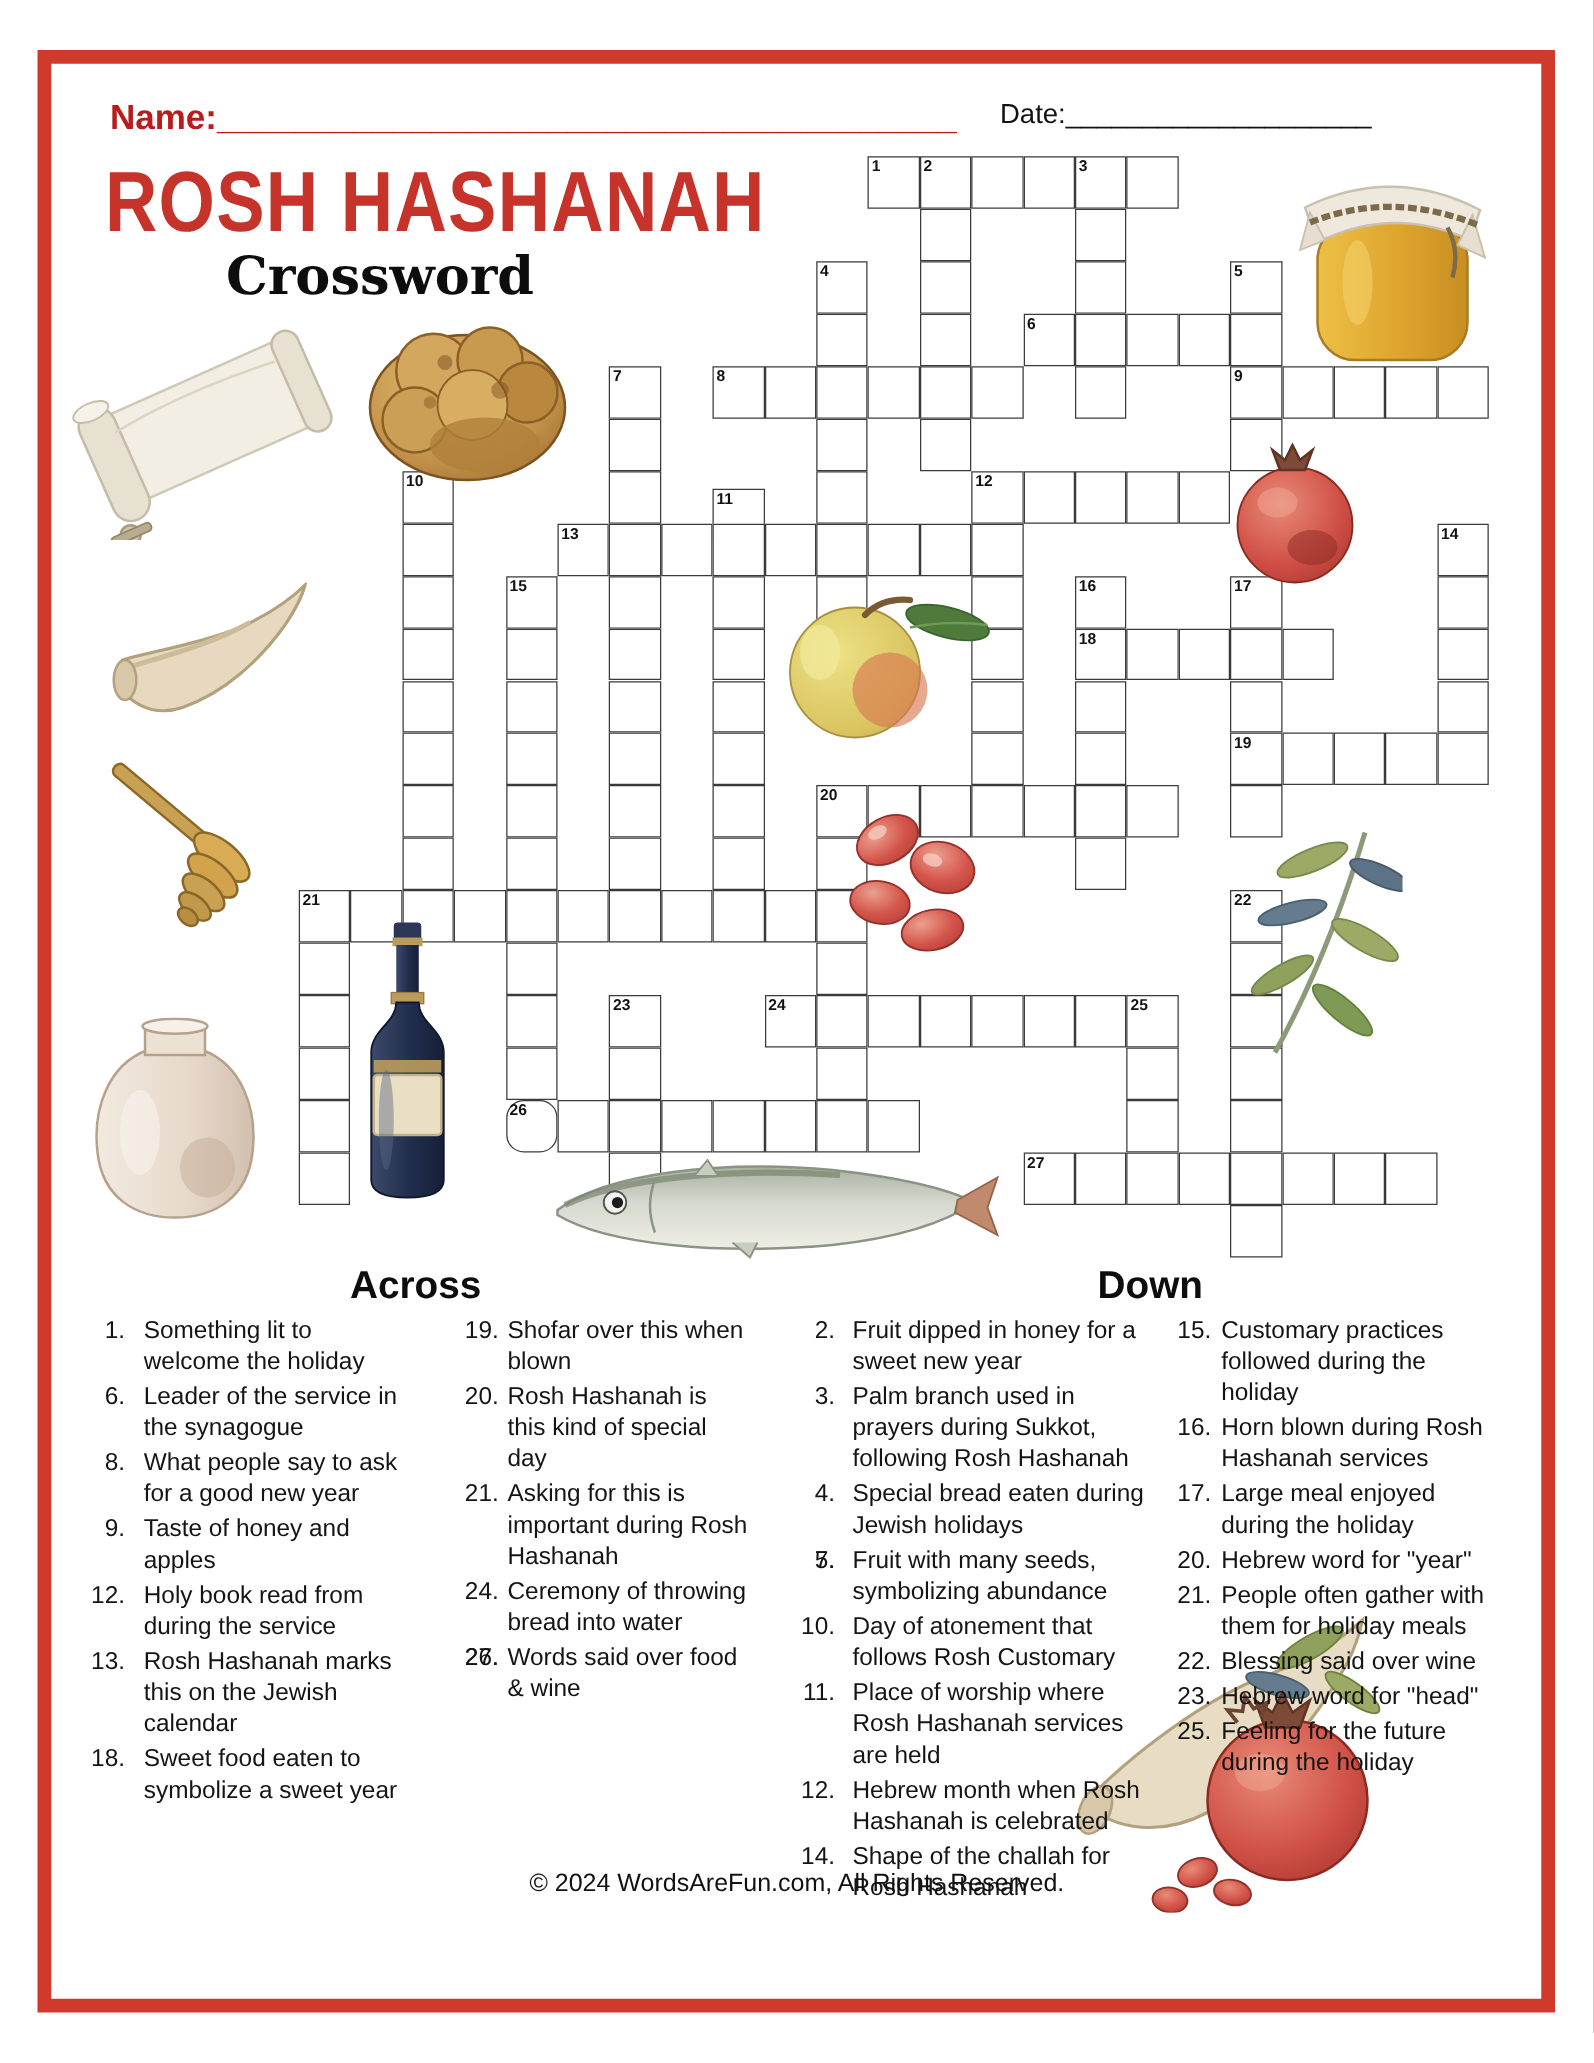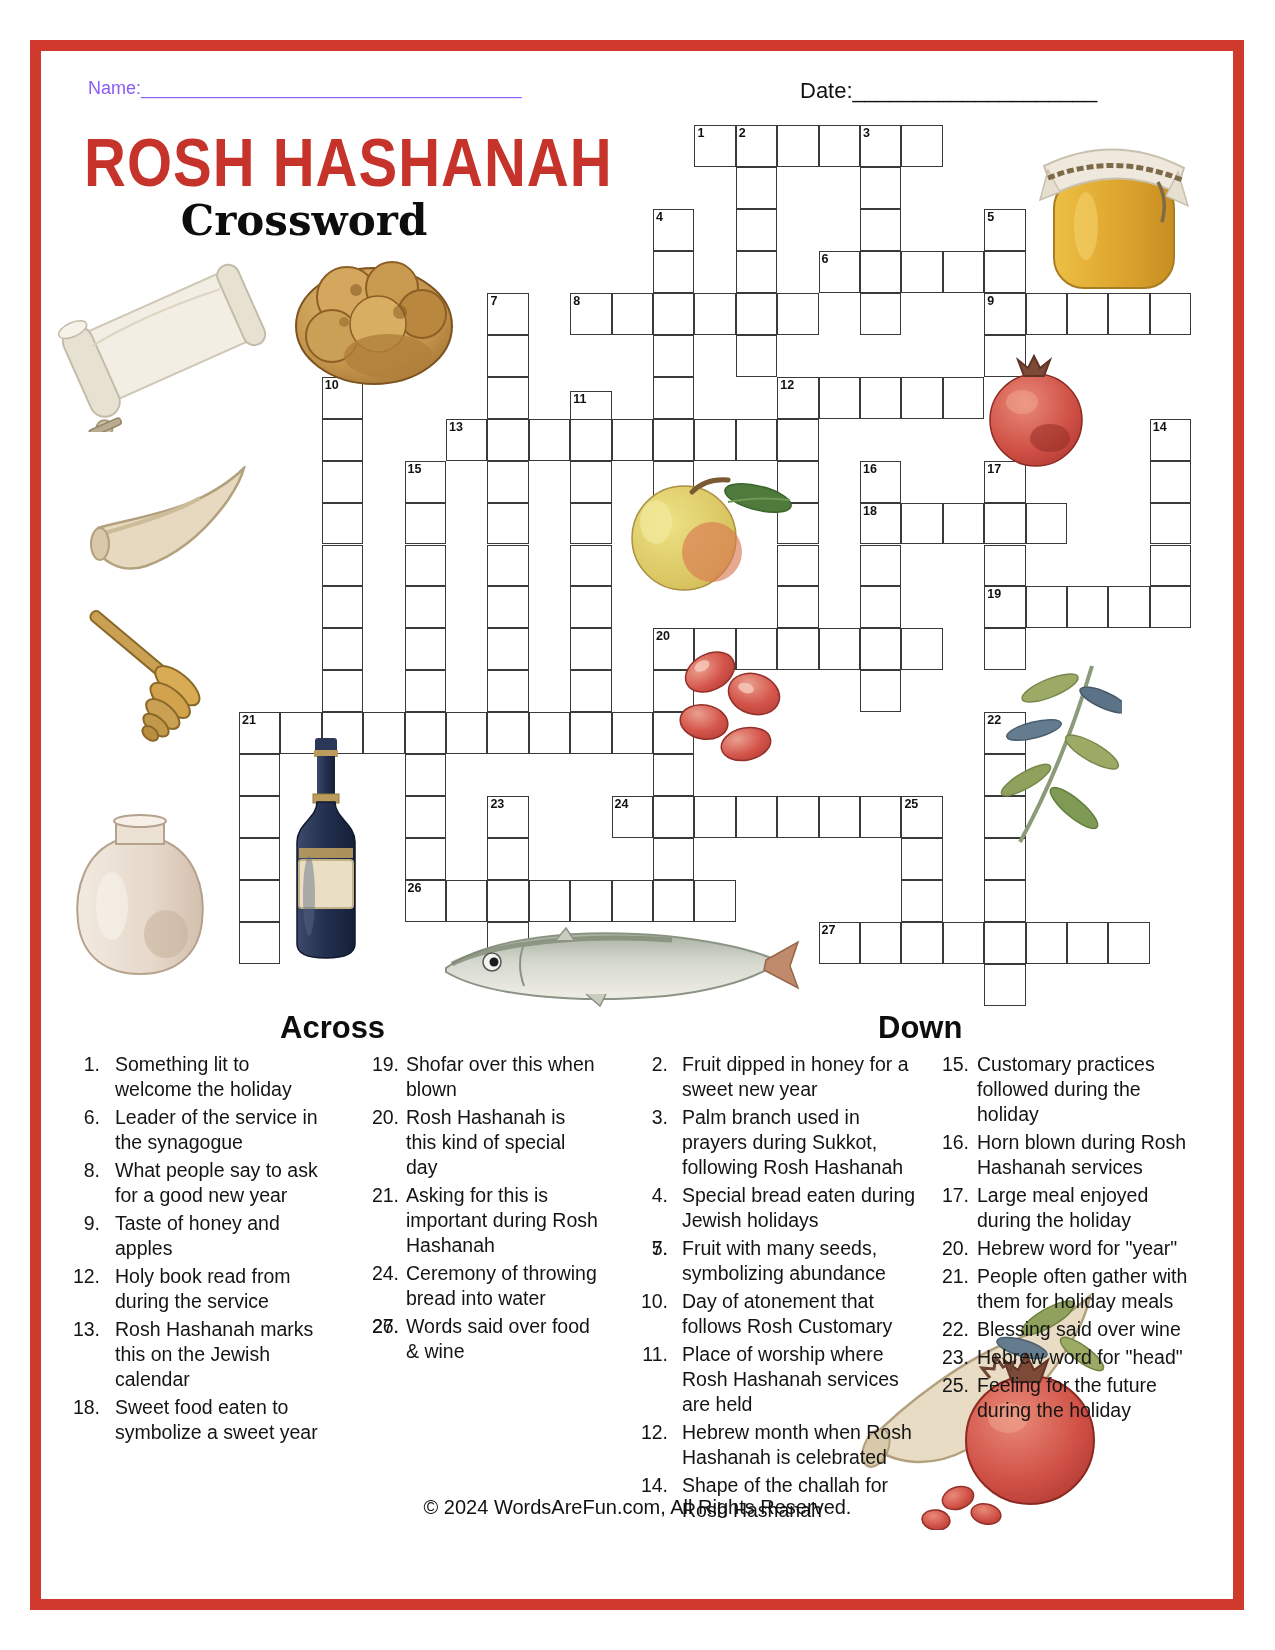--- a/index.html
+++ b/index.html
@@ -1,21 +1,21 @@
 <!DOCTYPE html>
 <html><head>
 <meta charset="utf-8">
 <style>
   html,body{margin:0;padding:0;background:#888;}
   .sheet{position:relative;width:1275px;height:1650px;background:#ffffff;overflow:hidden;
          font-family:"Liberation Sans",sans-serif;}
   .frame{position:absolute;left:30px;top:40px;width:1214px;height:1570px;
          border:11px solid #d03a2c;box-sizing:border-box;}
   
-  .name-row{position:absolute;left:88px;top:78px;font-size:18px;color:#8b5cf6;}
+  .name-row{position:absolute;left:88px;top:78px;font-size:28px;color:#b91c1c;font-weight:bold;}
   .date-row{position:absolute;left:800px;top:78px;font-size:22px;color:#111;}
   .blank-line{letter-spacing:0px;}
   .title1{position:absolute;left:84px;top:122px;width:470px;text-align:center;
           font-family:"Liberation Sans",sans-serif;font-weight:bold;font-size:58px;
           color:#c5332a;letter-spacing:1px;transform:scaleY(1.18);transform-origin:top left;
           white-space:nowrap;}
   .title2{position:absolute;left:84px;top:196px;width:440px;text-align:center;
           font-family:"DejaVu Serif","Liberation Serif",serif;font-weight:bold;
           font-size:42px;color:#0d0d0d;}
   
@@ -246,21 +246,21 @@
         <span class="cnum">25</span>
       </div>
       <div class="cell" style="left: 745.2px; top: 671.2px;"></div>
       <div class="cell" style="left: 0px; top: 713.15px;"></div>
       <div class="cell" style="left: 165.6px; top: 713.15px;"></div>
       <div class="cell" style="left: 248.4px; top: 713.15px;"></div>
       <div class="cell" style="left: 414px; top: 713.15px;"></div>
       <div class="cell" style="left: 662.4px; top: 713.15px;"></div>
       <div class="cell" style="left: 745.2px; top: 713.15px;"></div>
       <div class="cell" style="left: 0px; top: 755.1px;"></div>
-      <div class="cell" style="left: 165.6px; top: 755.1px;">
+      <div class="cell" style="left: 165.6px; top: 755.1px; border-radius: 14px;">
         <span class="cnum">26</span>
       </div>
       <div class="cell" style="left: 207px; top: 755.1px;"></div>
       <div class="cell" style="left: 248.4px; top: 755.1px;"></div>
       <div class="cell" style="left: 289.8px; top: 755.1px;"></div>
       <div class="cell" style="left: 331.2px; top: 755.1px;"></div>
       <div class="cell" style="left: 372.6px; top: 755.1px;"></div>
       <div class="cell" style="left: 414px; top: 755.1px;"></div>
       <div class="cell" style="left: 455.4px; top: 755.1px;"></div>
       <div class="cell" style="left: 662.4px; top: 755.1px;"></div>

